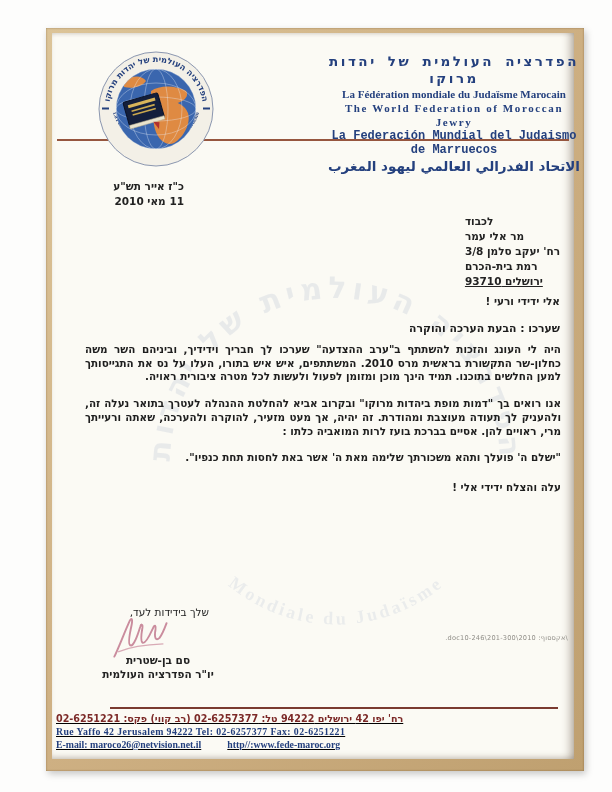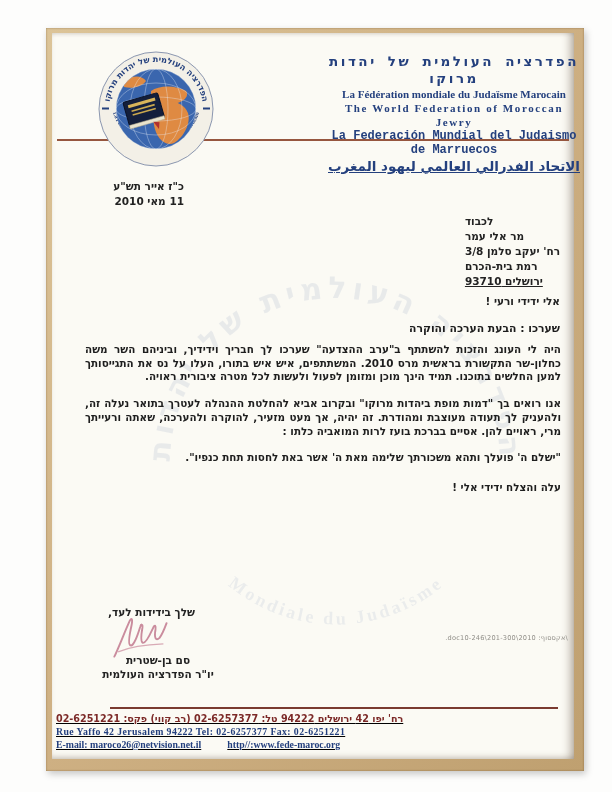--- a/index.html
+++ b/index.html
@@ -20,21 +20,21 @@
   .watermark{position:absolute;inset:0;pointer-events:none;opacity:.14;}
 
   
   .logo{position:absolute;left:44px;top:14px;width:120px;height:120px;z-index:3;}
   .head-block{position:absolute;left:276px;top:20px;width:252px;text-align:center;z-index:2;}
   .h-he{font-size:13.5px;font-weight:bold;color:#24407e;letter-spacing:2.5px;word-spacing:4px;direction:rtl;line-height:17px;}
   .h-fr,.h-en,.h-es{font-family:"Liberation Serif",serif;font-weight:bold;color:#24407e;}
   .h-fr{font-size:11px;line-height:14px;}
   .h-en{font-size:11px;line-height:14px;letter-spacing:1.6px;}
   .h-es{font-size:12px;line-height:14px;font-family:Liberation Mono, monospace;}
-  .h-ar{font-size:13.5px;font-weight:bold;color:#24407e;line-height:18px;direction:rtl;text-decoration:underline;}
+  .h-ar{font-size:13.5px;font-weight:bold;color:#24407e;line-height:18px;direction:rtl;}
   .head-rule{position:absolute;left:5px;top:106px;width:512px;height:2px;background:#96563e;z-index:1;}
 
   
   .date-block{position:absolute;left:20px;top:146px;width:112px;text-align:right;direction:rtl;
     font-size:10.5px;font-weight:bold;color:#222;line-height:15px;}
 
   
   .recipient{position:absolute;right:14px;top:181px;text-align:left;direction:rtl;
     font-size:10.5px;font-weight:bold;color:#222;line-height:15px;}
   .recipient .city{text-decoration:underline;}
@@ -45,22 +45,22 @@
   .subject .u{}
 
   
   .letter-body{position:absolute;left:33px;top:310px;width:476px;direction:rtl;
     font-size:10.4px;font-weight:bold;color:#1e1e1e;line-height:13.7px;text-align:justify;}
   .letter-body p{margin:0 0 13px 0;}
   .letter-body p.quote{margin-top:2px;}
   .letter-body p.farewell{text-align:right;margin-top:16px;}
 
   
-  .valediction{position:absolute;left:33px;top:573px;width:110px;text-align:right;direction:rtl;
-    font-size:10.5px;font-weight:bold;color:#222;}
+  .valediction{position:absolute;left:47px;top:573px;width:110px;text-align:right;direction:rtl;
+    font-size:10.5px;font-weight:normal;color:#222;}
   .signature{position:absolute;left:50px;top:578px;width:78px;height:48px;transform:rotate(-6deg);}
   .signer{position:absolute;left:28px;top:620px;width:156px;text-align:center;direction:rtl;
     font-size:10.5px;font-weight:bold;color:#222;line-height:14px;}
 
   .doc-ref{position:absolute;left:346px;top:601px;width:170px;font-size:6.6px;color:#918f89;
     direction:ltr;text-align:right;letter-spacing:.2px;}
 
   
   .footer-rule{position:absolute;left:58px;top:674px;width:448px;height:1.5px;background:#7a3a30;}
   .footer{position:absolute;left:4px;top:679px;width:492px;text-align:left;text-decoration:underline;}

